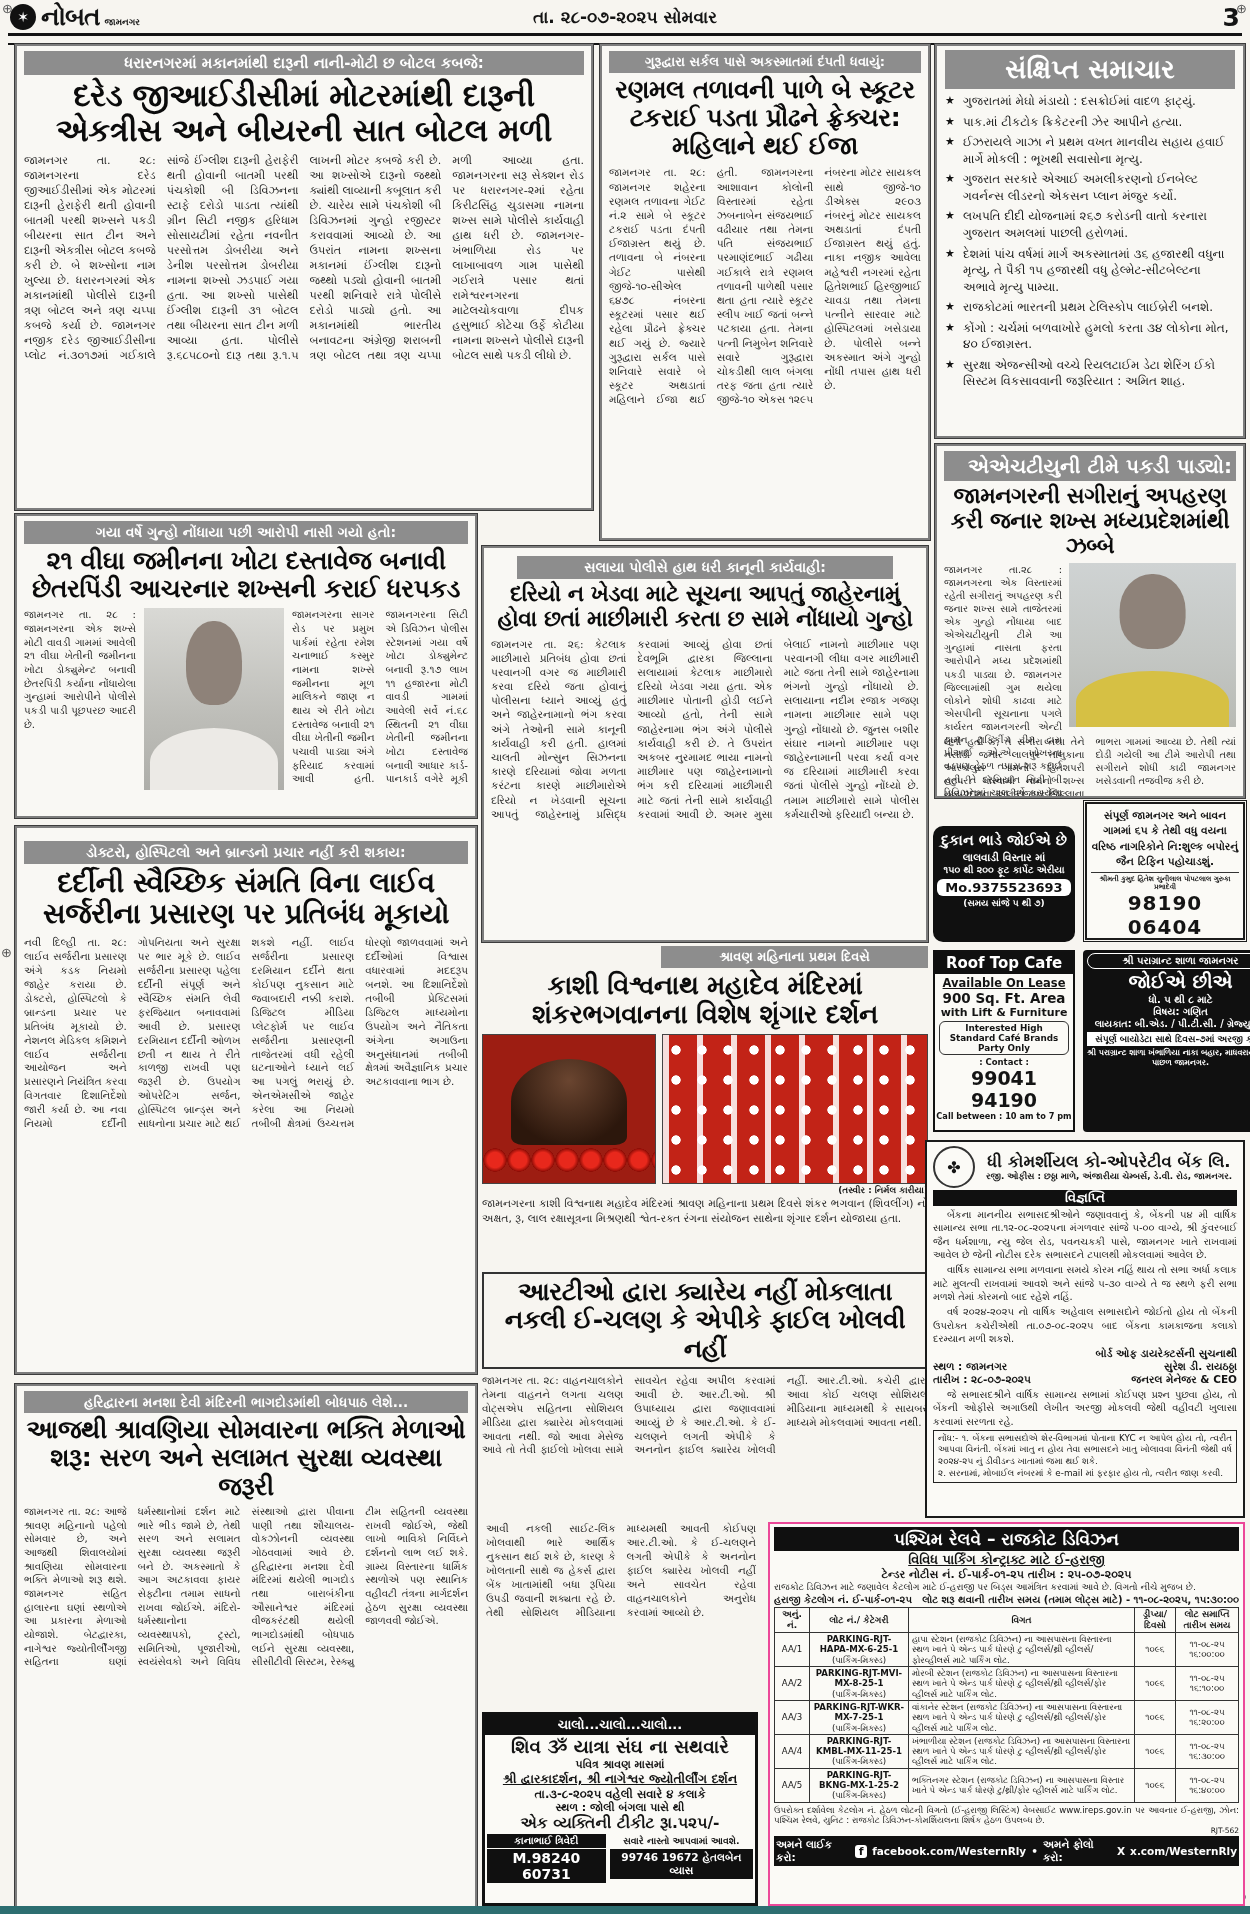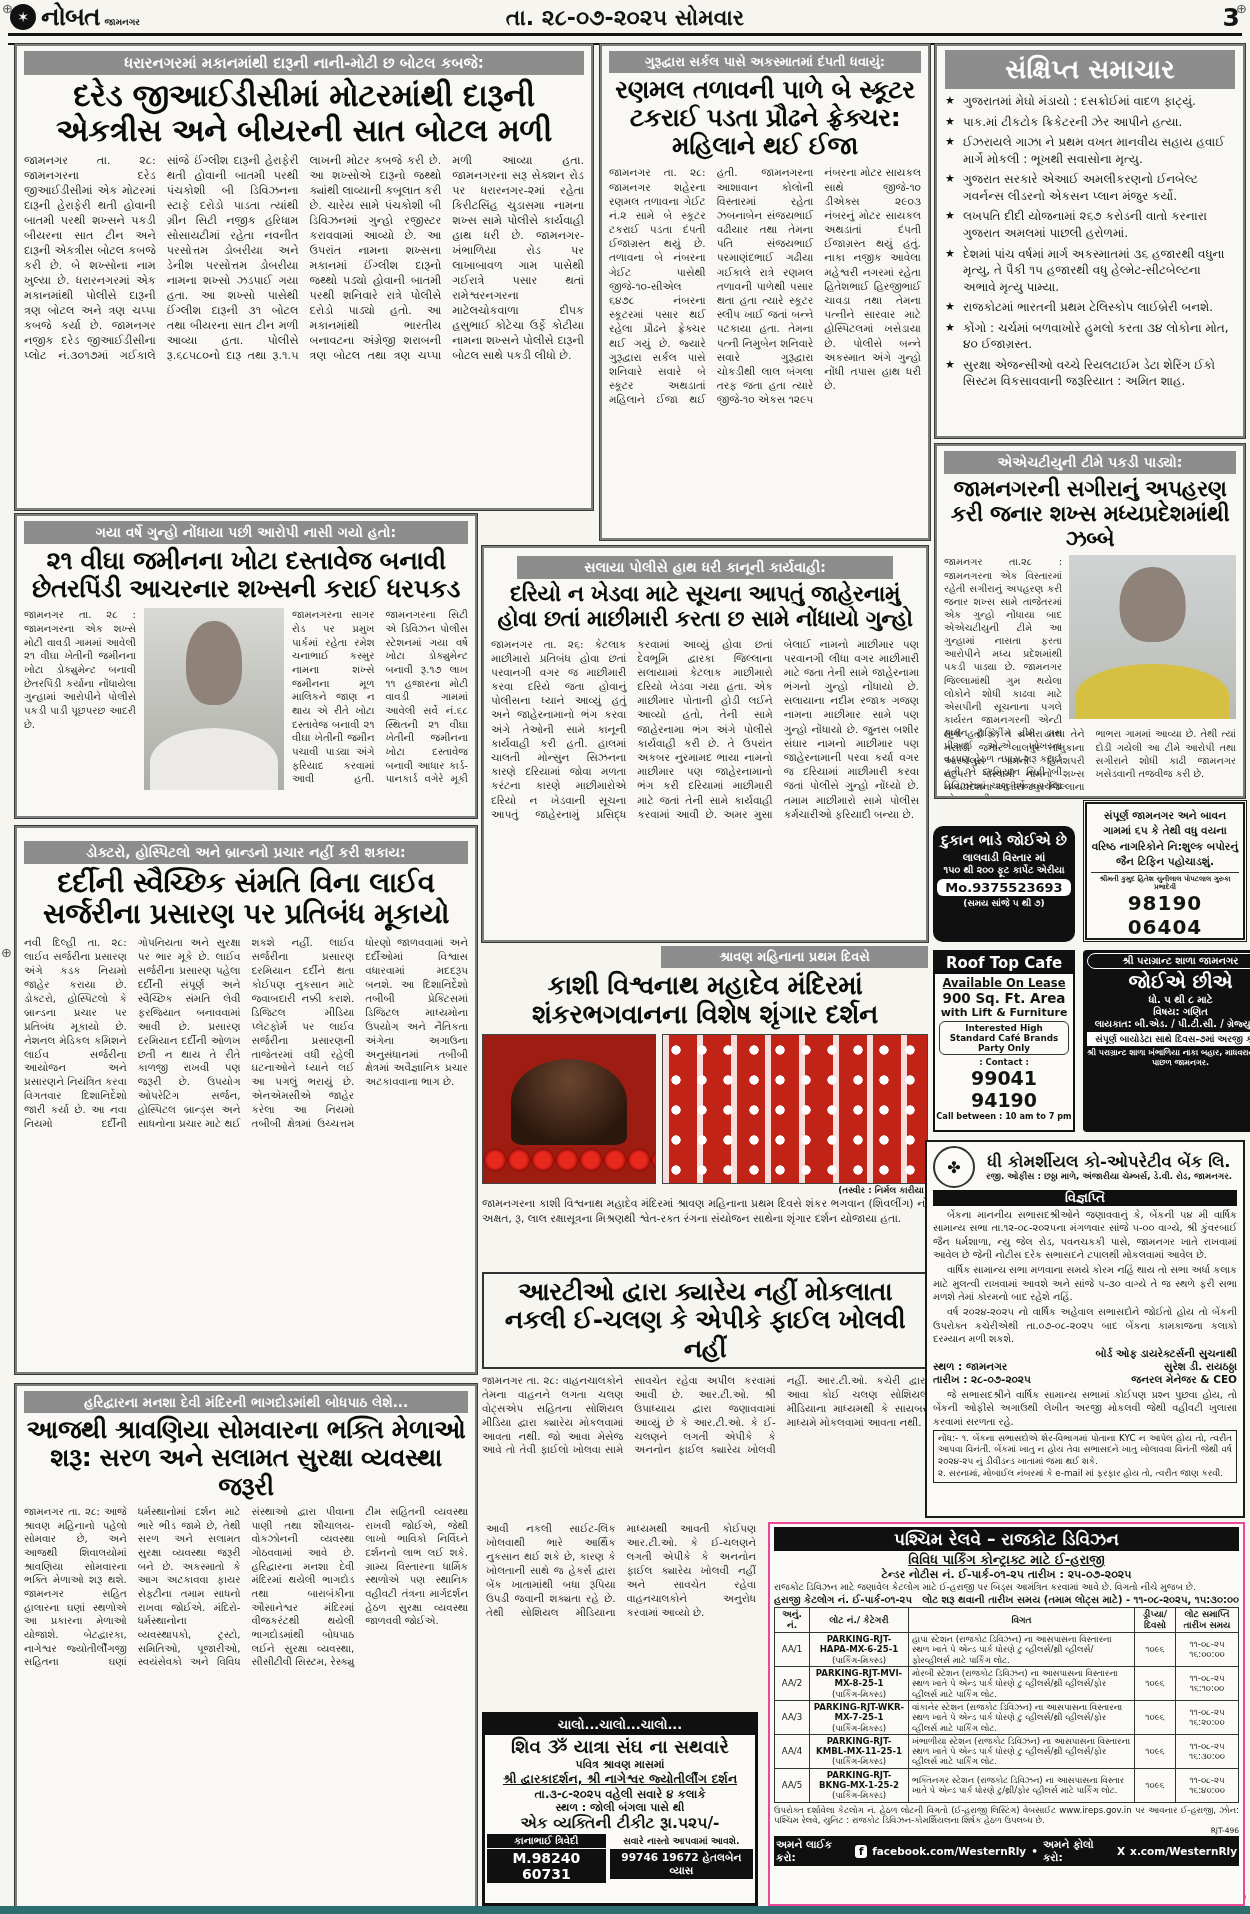--- a/index.html
+++ b/index.html
@@ -6,21 +6,21 @@
   #sheet{position:relative;width:1250px;height:1914px;margin:0 auto;background:#f7f5f0;
          font-family:"DejaVu Sans","Liberation Sans",sans-serif;color:#141414;overflow:hidden;}
   .regmark{position:absolute;color:#555;font-size:13px;line-height:1;}
   
   #hdr{position:absolute;left:10px;right:10px;top:0;height:34px;display:flex;align-items:center;}
   .mast{display:flex;align-items:center;gap:5px;width:230px;}
   .emblem{width:26px;height:26px;border-radius:50%;background:#111;color:#fff;display:flex;
           align-items:center;justify-content:center;font-size:14px;}
   .mast-title{font-size:25px;font-weight:900;letter-spacing:-1px;}
   .mast-sub{font-size:9px;font-weight:bold;margin-top:10px;}
-  .dateline{flex:1;text-align:center;font-size:22px;font-weight:800;}
+  .dateline{flex:1;text-align:center;font-size:17px;font-weight:800;}
   .pagenum{width:230px;text-align:right;font-size:25px;font-weight:900;}
   #rule{position:absolute;left:8px;right:8px;top:33px;height:7px;
         border-top:3px solid #141414;border-bottom:2px solid #141414;}
   
   .box{position:absolute;border:2px solid #7d7d7d;outline:1px solid #3c3c3c;background:#f9f8f4;
        padding:5px 7px;box-sizing:border-box;overflow:hidden;}
   .nobox{position:absolute;box-sizing:border-box;overflow:hidden;padding:2px 4px;}
   .kick{background:#8d8d8d;color:#fff;font-weight:bold;text-align:center;padding:3px 4px;
         font-size:15px;line-height:1.2;margin-bottom:3px;}
   .hl{font-weight:900;text-align:center;line-height:1.13;letter-spacing:-.5px;color:#0b0b0b;}
@@ -156,21 +156,21 @@
   <div class="box" style="left:482px;top:546px;width:446px;height:396px;">
     <div class="kick" style="font-size:14px;width:86%;margin:3px auto 3px;">સલાયા પોલીસે હાથ ધરી કાનૂની કાર્યવાહી:</div>
     <div class="hl" style="font-size:22px;">દરિયો ન ખેડવા માટે સૂચના આપતું જાહેરનામું હોવા છતાં માછીમારી કરતા છ સામે નોંધાયો ગુન્હો</div>
     <div class="bt" style="columns:3;height:280px;margin-top:5px;font-size:10.6px;">
       <span>જામનગર તા. ૨૬: કેટલાક માછીમારો પ્રતિબંધ હોવા છતાં પરવાનગી વગર જ માછીમારી કરવા દરિયે જતા હોવાનું પોલીસના ધ્યાને આવ્યું હતું</span>
       <span>અને જાહેરનામાનો ભંગ કરવા અંગે તેઓની સામે કાનૂની કાર્યવાહી કરી હતી. હાલમાં ચાલતી મોન્સુન સિઝનના કારણે દરિયામાં જોવા મળતા કરંટના કારણે માછીમારોએ દરિયો ન ખેડવાની સૂચના આપતું જાહેરનામું પ્રસિદ્ધ કરવામાં આવ્યું હોવા છતાં દેવભૂમિ દ્વારકા જિલ્લાના સલાયામાં કેટલાક માછીમારો દરિયો ખેડવા ગયા હતા. એક માછીમાર પોતાની હોડી લઈને આવ્યો હતો, તેની સામે જાહેરનામા ભંગ અંગે પોલીસે કાર્યવાહી કરી છે. તે ઉપરાંત અકબર નુરમામદ ભાયા નામનો માછીમાર પણ જાહેરનામાનો ભંગ કરી દરિયામાં માછીમારી માટે જતાં તેની સામે કાર્યવાહી કરવામાં આવી છે. અમર મુસા બેલાઈ નામનો માછીમાર પણ પરવાનગી લીધા વગર માછીમારી માટે જતા તેની સામે જાહેરનામા ભંગનો ગુન્હો નોંધાયો છે. સલાયાના નદીમ રજાક ગજણ નામના માછીમાર સામે પણ ગુન્હો નોંધાયો છે. જુનસ બશીર સંઘાર નામનો માછીમાર પણ જાહેરનામાની પરવા કર્યા વગર જ દરિયામાં માછીમારી કરવા જતાં પોલીસે ગુન્હો નોંધ્યો છે. તમામ માછીમારો સામે પોલીસ કર્મચારીઓ ફરિયાદી બન્યા છે.</span>
     </div>
   </div>
 
   <div class="box" style="left:935px;top:444px;width:310px;height:354px;">
-    <div class="kick" style="font-size:14px;">એએચટીયુની ટીમે પકડી પાડ્યો:</div>
+    <div class="kick" style="font-size:20px;text-align:right;">એએચટીયુની ટીમે પકડી પાડ્યો:</div>
     <div class="hl" style="font-size:22px;">જામનગરની સગીરાનું અપહરણ કરી જનાર શખ્સ મધ્યપ્રદેશમાંથી ઝબ્બે</div>
     <div style="display:flex;gap:7px;margin-top:4px;height:168px;">
       <div class="bt" style="width:118px;font-size:9.8px;">જામનગર તા.૨૮ : જામનગરના એક વિસ્તારમાં રહેતી સગીરાનું અપહરણ કરી જનાર શખ્સ સામે તાજેતરમાં એક ગુન્હો નોંધાયા બાદ એએચટીયુની ટીમે આ ગુન્હામાં નાસતા ફરતા આરોપીને મધ્ય પ્રદેશમાંથી પકડી પાડ્યા છે. જામનગર જિલ્લામાંથી ગુમ થયેલા લોકોને શોધી કાઢવા માટે એસપીની સૂચનાના પગલે કાર્યરત જામનગરની એન્ટી હ્યુમન ટ્રાફિકીંગ ટીમ દ્વારા પીઆઈ એ.એ. ખોખરના વડપણ હેઠળ તપાસ શરૂ કરાઈ હતી. તે દરમિયાન સિટી બી ડિવિઝનમાં ચાલુ વર્ષે કરાયેલા એક સગીરના અપહરણના ગુન્હામાં આ ટીમને બાતમી</div>
       <div class="photo yellow" style="flex:1;height:164px;"></div>
     </div>
     <div class="bt" style="columns:2;height:86px;margin-top:4px;font-size:9.8px;">મળી હતી કે, તે સગીરા તથા તેને નસાડી જનાર લાલપુર તાલુકાના આરબલુસ ગામનો હિતેશપરી નટુપરી ગોસ્વામી નામનો શખ્સ મધ્યપ્રદેશના અલીરાજપુર જિલ્લાના ભાભરા ગામમાં આવ્યા છે. તેથી ત્યાં દોડી ગયેલી આ ટીમે આરોપી તથા સગીરાને શોધી કાઢી જામનગર ખસેડવાની તજવીજ કરી છે.</div>
   </div>
 
   <div class="nobox" style="left:1085px;top:802px;width:160px;height:138px;border:2px solid #1c1c1c;outline:1px solid #1c1c1c;outline-offset:1px;background:#fbfaf6;text-align:center;padding:4px;">
     <div style="font-size:10.6px;font-weight:800;line-height:1.45;">સંપૂર્ણ જામનગર અને બાવન ગામમાં ૬૫ કે તેથી વધુ વયના વરિષ્ઠ નાગરિકોને નિ:શુલ્ક બપોરનું જૈન ટિફિન પહોચાડશું.</div>
@@ -316,21 +316,21 @@
       <tr>
         <td class="ctr">AA/5</td>
         <td class="ctr"><span style="font-weight:700;">PARKING-RJT-BKNG-MX-1-25-2</span><br><span>(પાર્કિંગ-મિક્સ્ડ)</span></td>
         <td>ભક્તિનગર સ્ટેશન (રાજકોટ ડિવિઝન) ના આસપાસના વિસ્તાર ખાતે પે એન્ડ પાર્ક ધોરણે ટુ/થ્રી/ફોર વ્હીલર્સ માટે પાર્કિંગ લોટ.</td>
         <td class="ctr">૧૦૯૬</td>
         <td class="ctr"><span>૧૧-૦૮-૨૫</span><br><span>૧૬:૪૦:૦૦</span></td>
       </tr>
     </tbody>
       </table>
     <div style="font-size:8.6px;line-height:1.25;margin-top:2px;text-align:justify;">ઉપરોક્ત દર્શાવેલા કેટલોગ નં. હેઠળ લોટની વિગતો (ઈ-હરાજી લિસ્ટિંગ) વેબસાઈટ www.ireps.gov.in પર આવનાર ઈ-હરાજી, ઝોન: પશ્ચિમ રેલવે, યુનિટ : રાજકોટ ડિવિઝન-કોમર્શિયલના શિર્ષક હેઠળ ઉપલબ્ધ છે.</div>
-    <div style="font-size:7.5px;text-align:right;">RJT-496</div>
+    <div style="font-size:7.5px;text-align:right;">RJT-562</div>
     <div class="inv" style="display:flex;align-items:center;justify-content:center;gap:5px;font-size:10.5px;font-weight:700;padding:2px;margin-top:1px;">
       <span>અમને લાઈક કરો:</span>
       <span class="fb">f</span>
       <span>facebook.com/WesternRly</span>
       <span>•</span>
       <span>અમને ફોલો કરો:</span>
       <span style="font-weight:900;">X</span>
       <span>x.com/WesternRly</span>
     </div>
   </div>

